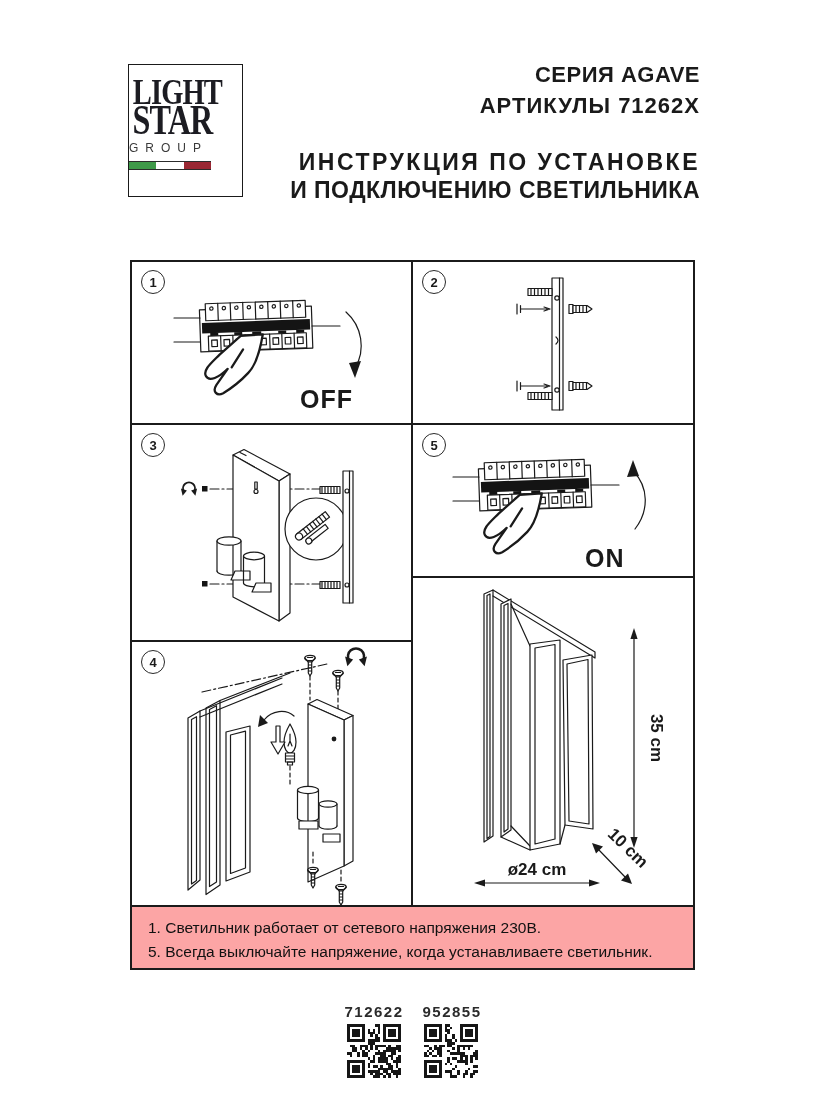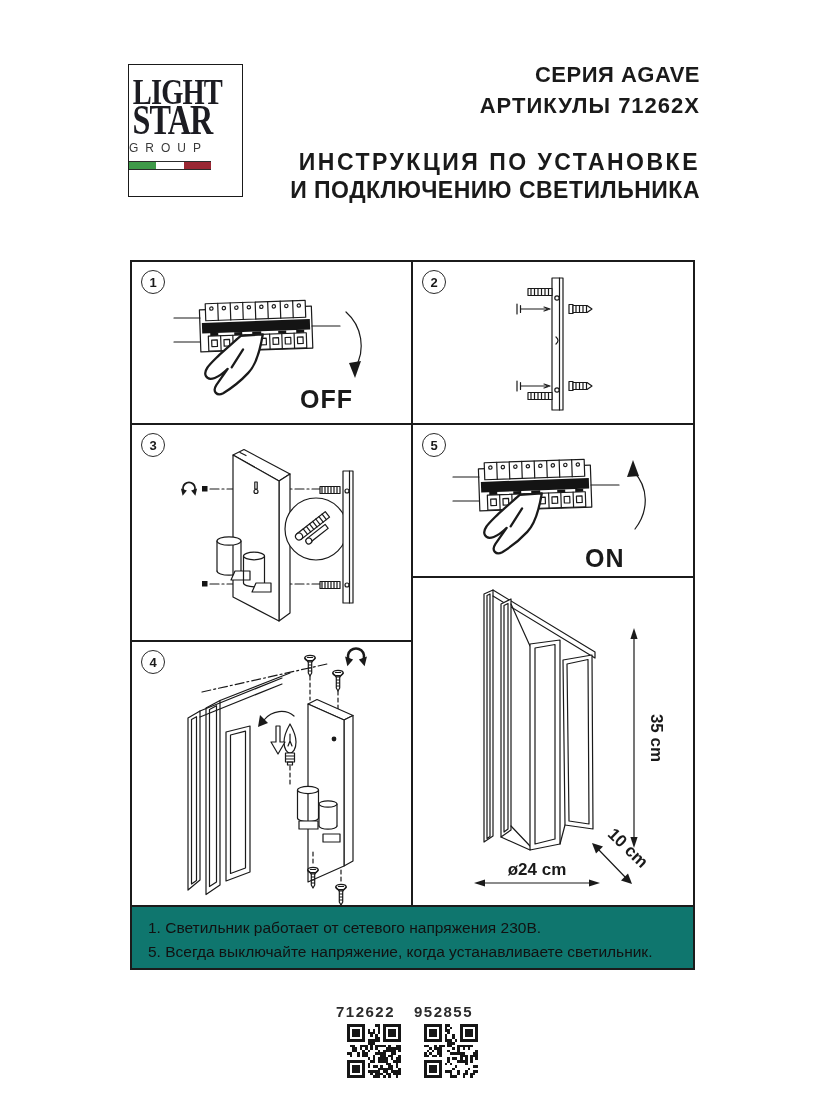--- a/index.html
+++ b/index.html
@@ -38,23 +38,23 @@
                font-size:13px;font-weight:700;z-index:2;background:#fff;}
   .panel svg.draw{position:absolute;left:0;top:0;width:100%;height:100%;}
   .ink{stroke:#1a1a1a;fill:none;stroke-width:1.2;stroke-linecap:round;stroke-linejoin:round;}
   .dashdot{stroke-dasharray:9 3 2 3;}
   .dash{stroke-dasharray:4 3;}
   text.big-label{font-weight:700;font-size:25px;letter-spacing:1px;fill:#1a1a1a;stroke:none;
                  font-family:"Liberation Sans",sans-serif;}
   text.dim{font-weight:700;font-size:17px;fill:#1a1a1a;stroke:none;font-family:"Liberation Sans",sans-serif;}
   
   .notes{position:absolute;left:130px;top:905px;width:565px;height:65px;border:2px solid #1b1b1b;
-         box-sizing:border-box;padding:9px 0 0 16px;font-size:15.5px;line-height:24px;color:#111;background:#0f766e;}
+         box-sizing:border-box;padding:9px 0 0 16px;font-size:15.5px;line-height:24px;color:#111;background:#fca5a5;}
   
-  .code{position:absolute;top:1003px;width:76px;text-align:left;font-size:15px;font-weight:700;
+  .code{position:absolute;top:1003px;width:76px;text-align:center;font-size:15px;font-weight:700;
         letter-spacing:1.5px;color:#2b2b2b;}
   #code-left{left:336px;} #code-right{left:414px;}
   svg.qr{position:absolute;width:54px;height:54px;shape-rendering:crispEdges;}
   #qr-left{left:347px;top:1024px;} #qr-right{left:424px;top:1024px;}
   .defs-holder{position:absolute;width:0;height:0;overflow:hidden;}
 </style>
 </head>
 <body>
 
 <div id="page">

